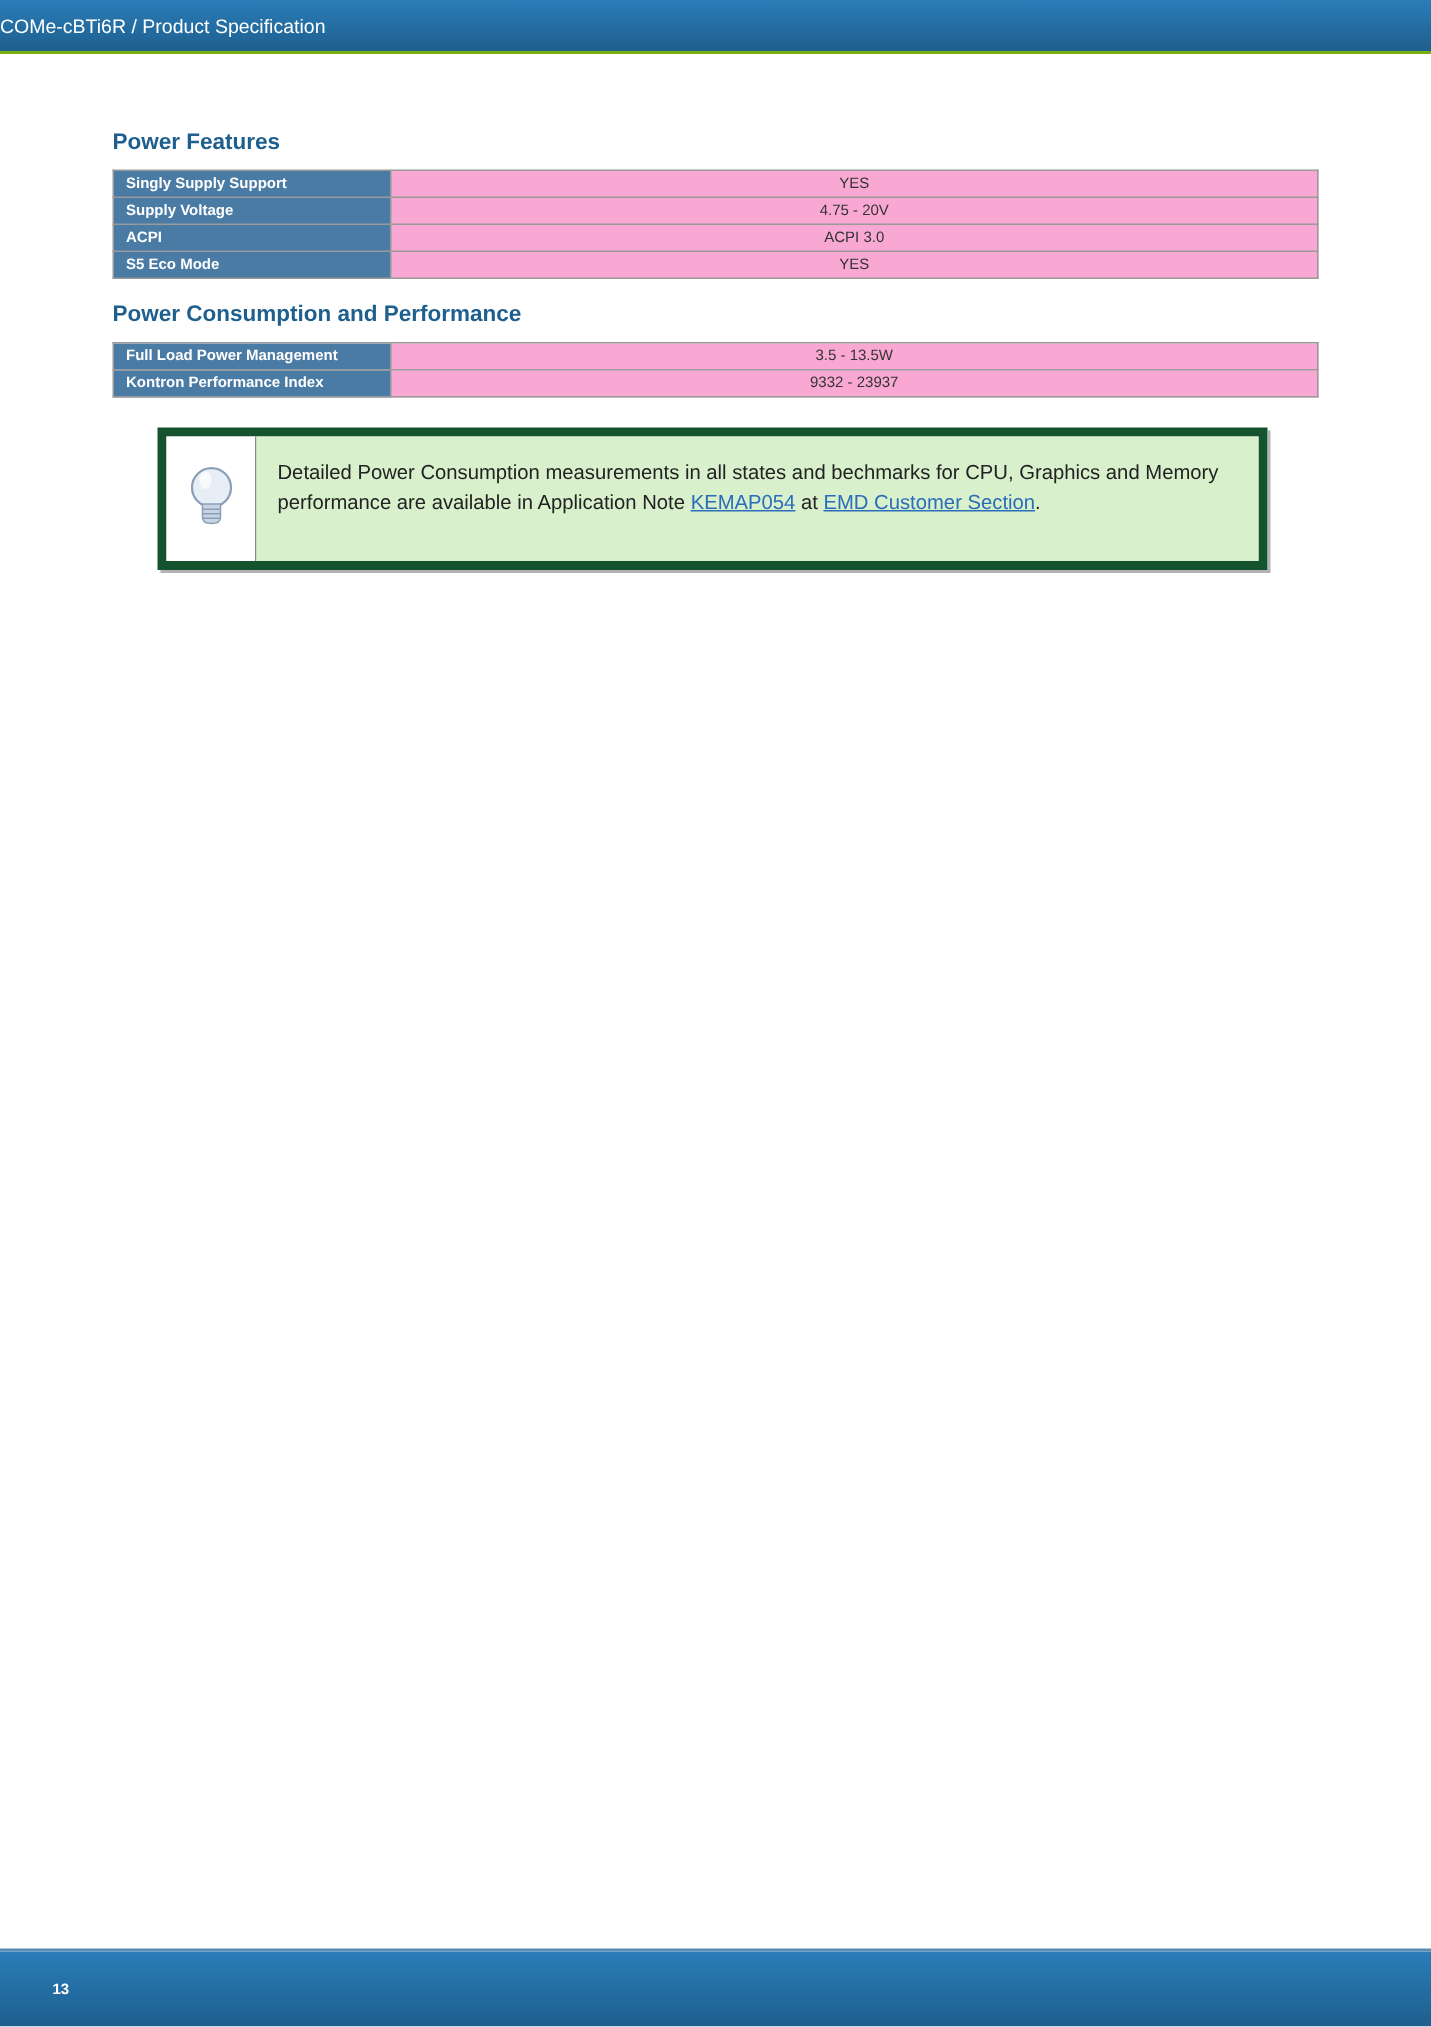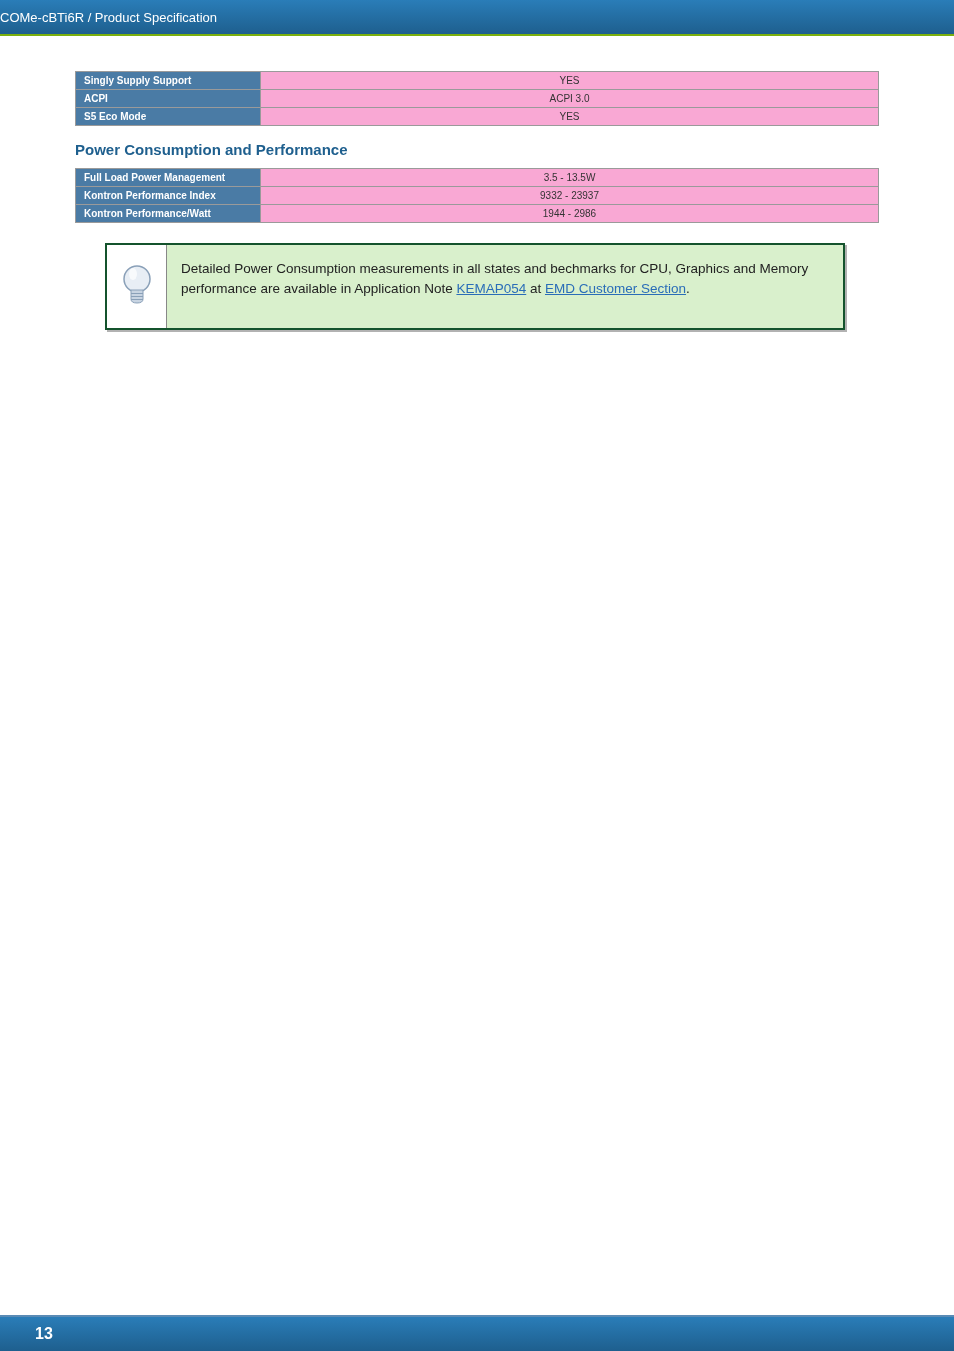--- a/index.html
+++ b/index.html
@@ -53,21 +53,21 @@
       width: 185px;
     }
     .value-cell {
       background: #f9a8d4;
       color: #333;
       text-align: center;
       margin-left: 24px;
     }
     .note-box {
       display: flex;
-      border: 2px solid #14532d;
+      border: 6px solid #14532d;
       box-shadow: 2px 2px 0 rgba(0,0,0,0.3);
       margin: 20px auto 0 30px;
       width: 740px;
     }
     .note-icon-cell {
       background: #fff;
       width: 60px;
       display: flex;
       align-items: flex-start;
       justify-content: center;
@@ -85,48 +85,53 @@
     .note-text-cell a {
       color: #2a6db8;
       text-decoration: underline;
     }
     .page-footer {
       position: absolute;
       bottom: 0;
       left: 0;
       right: 0;
       background: linear-gradient(180deg, #2a7db8 0%, #1e5f8e 100%);
-      height: 36px;
+      height: 52px;
       display: flex;
       align-items: center;
       padding-left: 35px;
       color: #fff;
-      font-size: 16px;
+      font-size: 10px;
       font-weight: bold;
       border-top: 2px solid #5a8bb5;
     }
     .bulb-svg {
       width: 36px;
       height: 50px;
     }
   </style>
 </head>
 <body>
 
 <div class="page-header">
   <span>COMe-cBTi6R / Product Specification</span>
 </div>
 
 <div class="content">
 
+  <div class="section-title">Power Features</div>
   <table>
     <tbody>
         <tr>
       <td class="label-cell">Singly Supply Support</td>
       <td class="value-cell">YES</td>
+    </tr>
+    <tr>
+      <td class="label-cell">Supply Voltage</td>
+      <td class="value-cell">4.75 - 20V</td>
     </tr>
     <tr>
       <td class="label-cell">ACPI</td>
       <td class="value-cell">ACPI 3.0</td>
     </tr>
     <tr>
       <td class="label-cell">S5 Eco Mode</td>
       <td class="value-cell">YES</td>
     </tr>
   </tbody>
@@ -135,24 +140,20 @@
   <div class="section-title">Power Consumption and Performance</div>
   <table>
     <tbody>
         <tr>
       <td class="label-cell">Full Load Power Management</td>
       <td class="value-cell">3.5 - 13.5W</td>
     </tr>
     <tr>
       <td class="label-cell">Kontron Performance Index</td>
       <td class="value-cell">9332 - 23937</td>
-    </tr>
-    <tr>
-      <td class="label-cell">Kontron Performance/Watt</td>
-      <td class="value-cell">1944 - 2986</td>
     </tr>
   </tbody>
     </table>
 
   <div class="note-box">
     <div class="note-icon-cell">
       <svg class="bulb-svg" viewBox="0 0 36 50">
         <ellipse cx="18" cy="16" rx="13" ry="13" fill="#e8eef5" stroke="#8aa0b8" stroke-width="1.5"></ellipse>
         <ellipse cx="14" cy="11" rx="4" ry="6" fill="#fff" opacity="0.7"></ellipse>
         <path d="M 12 27 L 12 36 Q 12 40 18 40 Q 24 40 24 36 L 24 27 Z" fill="#c8d4e2" stroke="#8aa0b8" stroke-width="1"></path>

